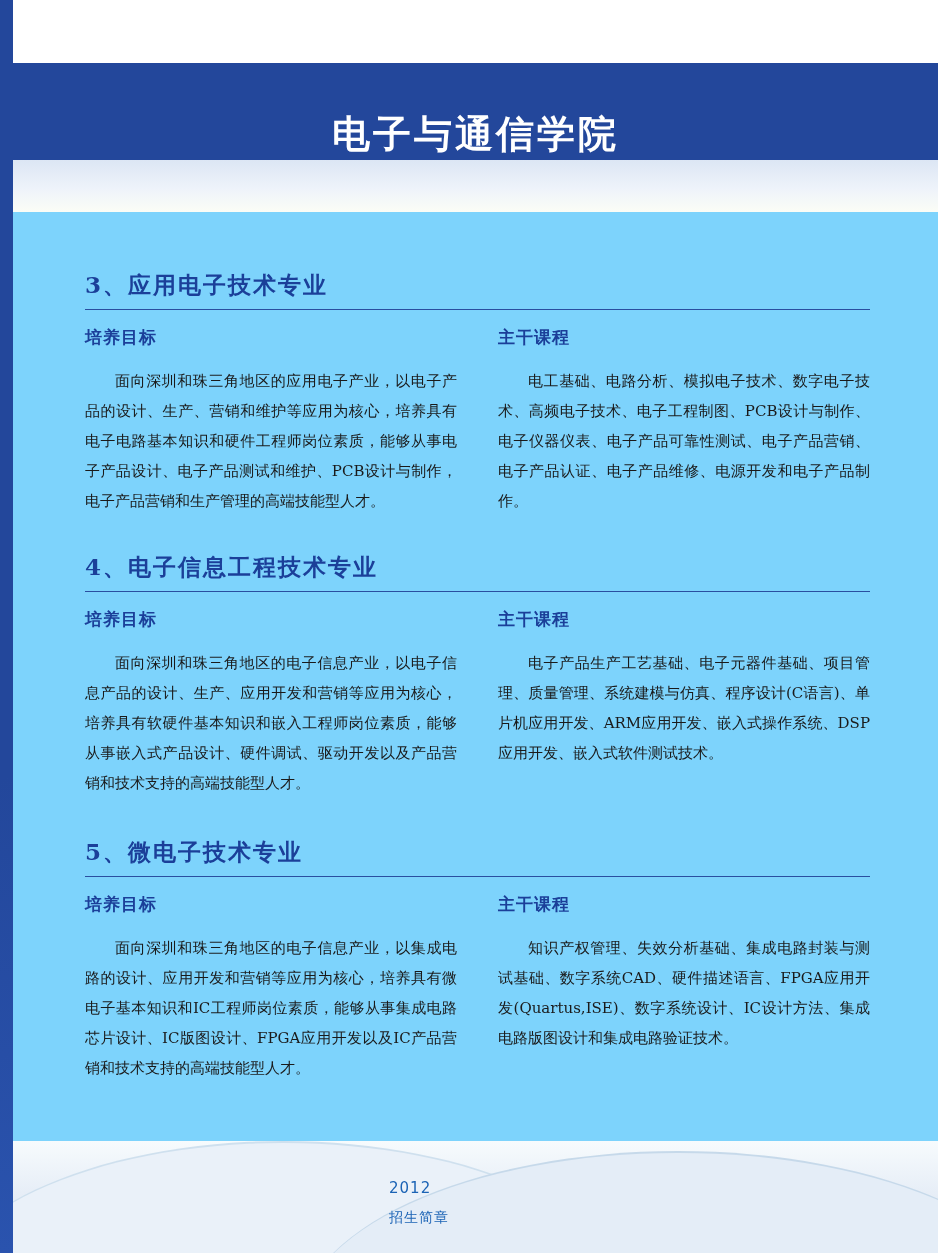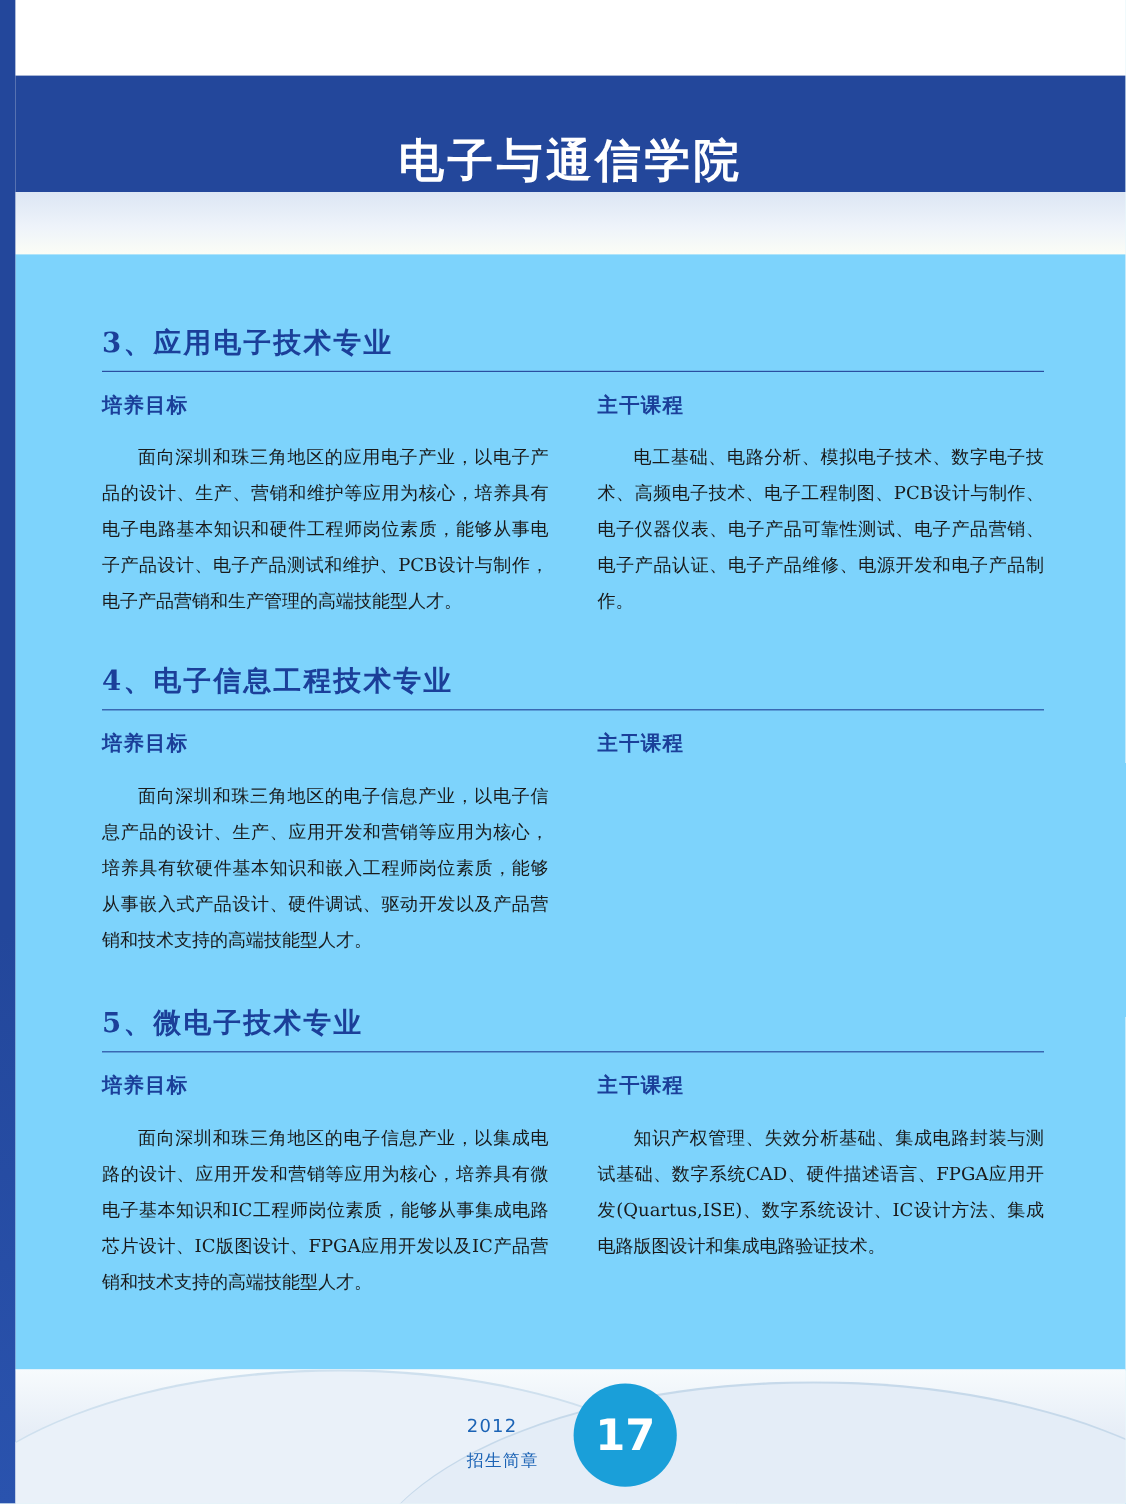--- a/index.html
+++ b/index.html
@@ -225,20 +225,21 @@
     <div class="section" style="top: 340px;">
       <div class="sec-head">4、电子信息工程技术专业</div>
       <div class="rule"></div>
       <div class="cols">
         <div class="col">
           <div class="sub-head">培养目标</div>
           <div class="para">面向深圳和珠三角地区的电子信息产业，以电子信息产品的设计、生产、应用开发和营销等应用为核心，培养具有软硬件基本知识和嵌入工程师岗位素质，能够从事嵌入式产品设计、硬件调试、驱动开发以及产品营销和技术支持的高端技能型人才。</div>
         </div>
         <div class="col right">
           <div class="sub-head">主干课程</div>
+          <div class="para">电子产品生产工艺基础、电子元器件基础、项目管理、质量管理、系统建模与仿真、程序设计(C语言)、单片机应用开发、ARM应用开发、嵌入式操作系统、DSP应用开发、嵌入式软件测试技术。</div>
         </div>
       </div>
     </div>
 
     <div class="section" style="top: 625px;">
       <div class="sec-head">5、微电子技术专业</div>
       <div class="rule"></div>
       <div class="cols">
         <div class="col">
           <div class="sub-head">培养目标</div>
@@ -253,18 +254,15 @@
 
   </div>
 
   <div class="footer">
     <div class="footer-band">
       <div class="swoosh1"></div>
       <div class="swoosh2"></div>
     </div>
     <div class="footer-year">2012</div>
     <div class="footer-sub">招生简章</div>
-    <div class="page-circle">
-      <span class="page-num">17</span>
-    </div>
   </div>
 
 </div>
 
 </body></html>

